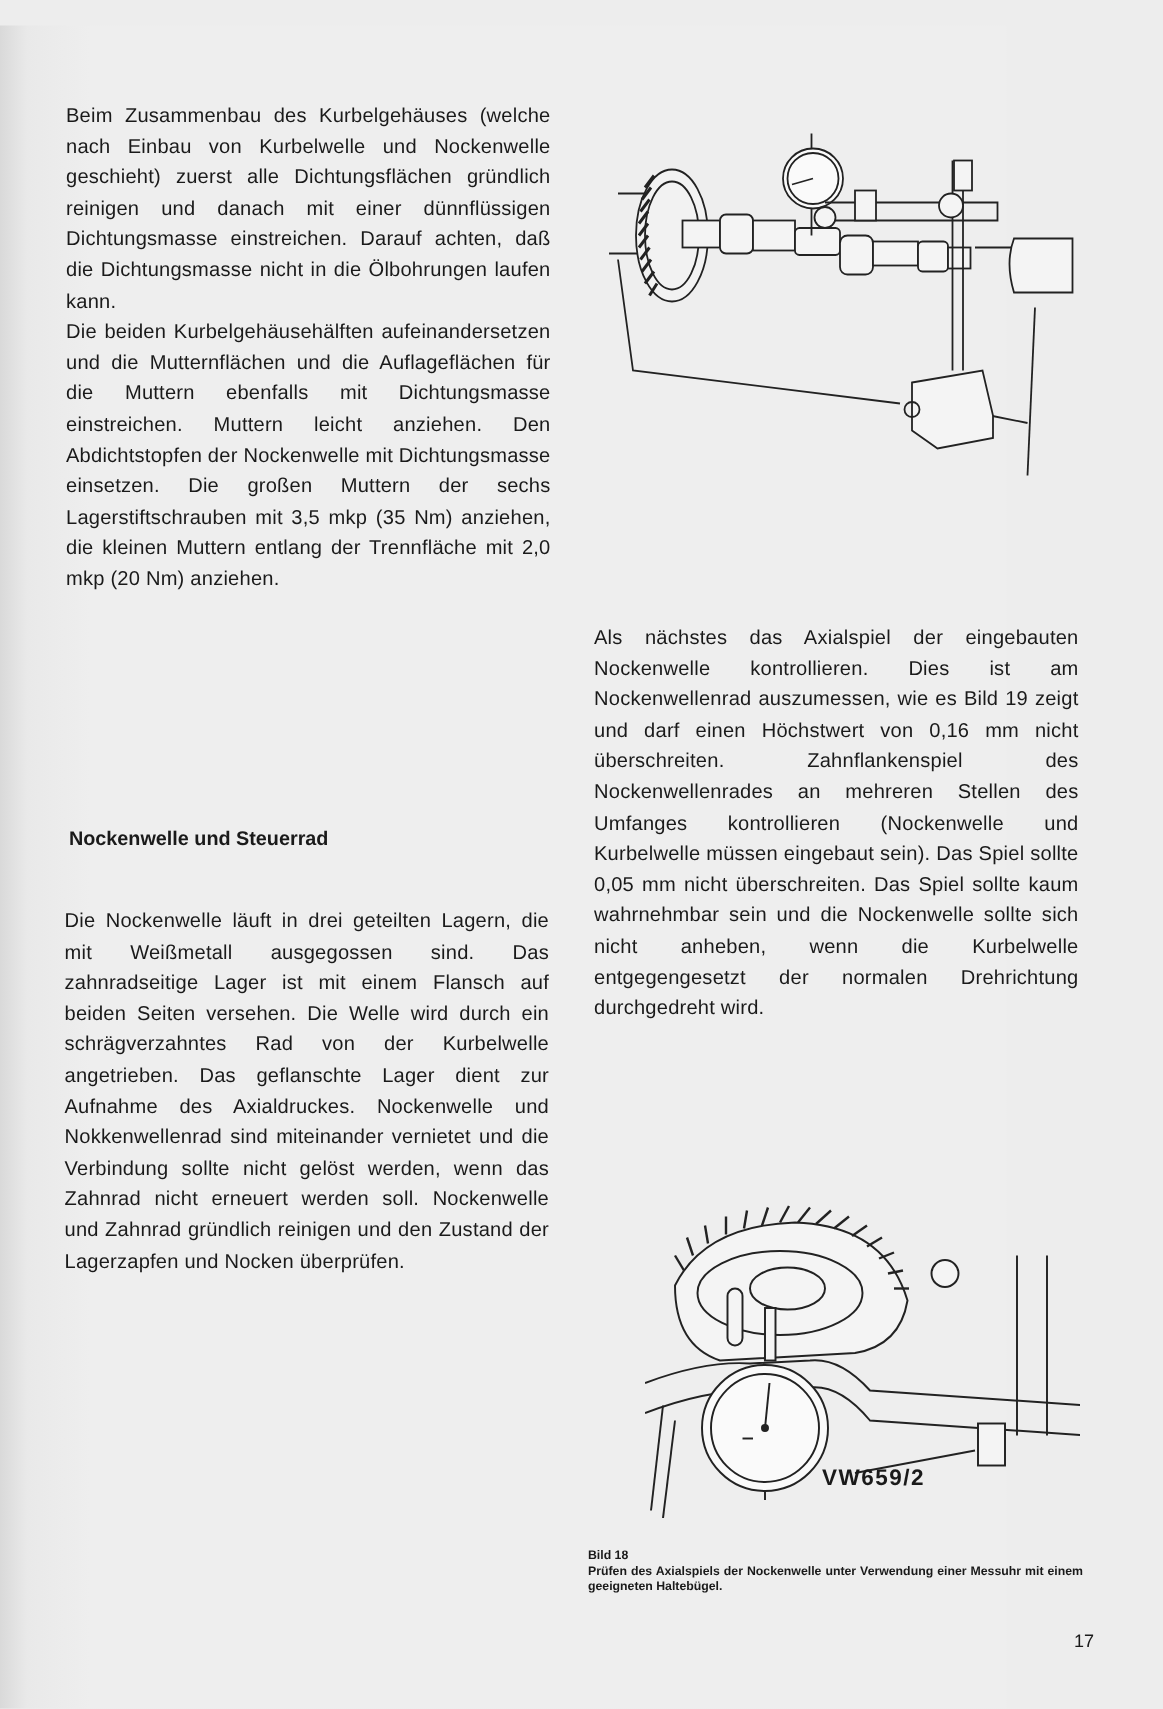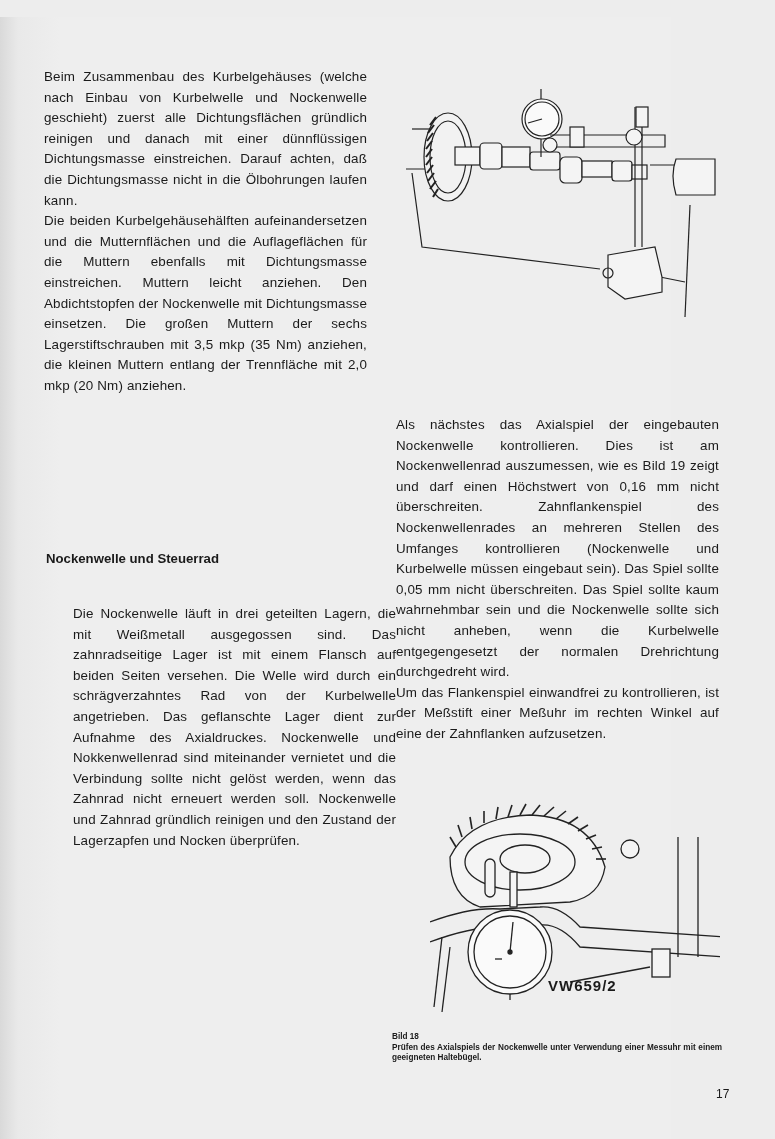--- a/index.html
+++ b/index.html
@@ -40,21 +40,21 @@
 
 <div class="page">
 
   <div class="para" style="left:44px; top:50px; width:323px;">
     <p style="hyphens:auto;" lang="de">Beim Zusammenbau des Kurbelgehäuses (welche nach Einbau von Kurbelwelle und Nockenwelle geschieht) zuerst alle Dichtungsflächen gründlich reinigen und danach mit einer dünnflüssigen Dichtungsmasse einstreichen. Darauf achten, daß die Dichtungsmasse nicht in die Ölbohrungen laufen kann.</p>
     <p style="hyphens:auto;" lang="de">Die beiden Kurbelgehäusehälften aufeinandersetzen und die Mutternflächen und die Auflageflächen für die Muttern ebenfalls mit Dichtungsmasse einstreichen. Muttern leicht anziehen. Den Abdichtstopfen der Nockenwelle mit Dichtungsmasse einsetzen. Die großen Muttern der sechs Lagerstiftschrauben mit 3,5 mkp (35 Nm) anziehen, die kleinen Muttern entlang der Trennfläche mit 2,0 mkp (20 Nm) anziehen.</p>
   </div>
 
   <h2 class="heading" style="left:43px; top:531px;">Nockenwelle und Steuerrad</h2>
 
-  <div class="para" style="left:43px; top:587px; width:323px;margin-left:30px;">
+  <div class="para" style="left:43px; top:587px; width:323px;">
     <p style="hyphens:auto;" lang="de">Die Nockenwelle läuft in drei geteilten Lagern, die mit Weißmetall ausgegossen sind. Das zahnradseitige Lager ist mit einem Flansch auf beiden Seiten versehen. Die Welle wird durch ein schrägverzahntes Rad von der Kurbelwelle angetrieben. Das geflanschte Lager dient zur Aufnahme des Axialdruckes. Nockenwelle und Nokkenwellenrad sind miteinander vernietet und die Verbindung sollte nicht gelöst werden, wenn das Zahnrad nicht erneuert werden soll. Nockenwelle und Zahnrad gründlich reinigen und den Zustand der Lagerzapfen und Nocken überprüfen.</p>
   </div>
 
   <div class="figure" style="left:400px; top:60px; width:320px; height:245px;">
     <svg width="320" height="245" viewBox="0 0 320 245" fill="none" stroke="#222" stroke-width="1.2">
 
       <path d="M12 52 L40 52"></path>
       <path d="M6 92 L40 92"></path>
       <path d="M12 96 L22 170 L200 192"></path>
       <path d="M260 200 L285 205"></path>
@@ -101,21 +101,20 @@
       <rect x="170" y="50" width="14" height="20" fill="#f4f4f4"></rect>
       <circle cx="234" cy="60" r="8" fill="#f4f4f4"></circle>
 
       <path d="M208 178 L255 170 L262 200 L262 215 L225 222 L208 210 Z" fill="#f4f4f4"></path>
       <circle cx="208" cy="196" r="5"></circle>
     </svg>
   </div>
 
   <div class="para" style="left:396px; top:398px; width:323px;">
     <p style="hyphens:auto;" lang="de">Als nächstes das Axialspiel der eingebauten Nockenwelle kontrollieren. Dies ist am Nockenwellenrad auszumessen, wie es Bild 19 zeigt und darf einen Höchstwert von 0,16 mm nicht überschreiten. Zahnflankenspiel des Nockenwellenrades an mehreren Stellen des Umfanges kontrollieren (Nockenwelle und Kurbelwelle müssen eingebaut sein). Das Spiel sollte 0,05 mm nicht überschreiten. Das Spiel sollte kaum wahrnehmbar sein und die Nockenwelle sollte sich nicht anheben, wenn die Kurbelwelle entgegengesetzt der normalen Drehrichtung durchgedreht wird.</p>
-    <p style="hyphens:auto;" lang="de">Um das Flankenspiel einwandfrei zu kontrollieren, ist der Meßstift einer Meßuhr im rechten Winkel auf eine der Zahnflanken aufzusetzen.</p>
   </div>
 
   <div class="figure" style="left:430px; top:780px; width:290px; height:215px;">
     <svg width="290" height="215" viewBox="0 0 290 215" fill="none" stroke="#222" stroke-width="1.3">
 
       <path d="M20 60 Q40 20 100 18 Q160 20 175 70 Q170 100 140 105 L50 110 Q20 100 20 60 Z" fill="#f4f4f4"></path>
       <g stroke-width="1.6">
         <path d="M26 50 L20 40"></path>
           <path d="M32 40 L28 28"></path>
           <path d="M42 32 L40 20"></path>

